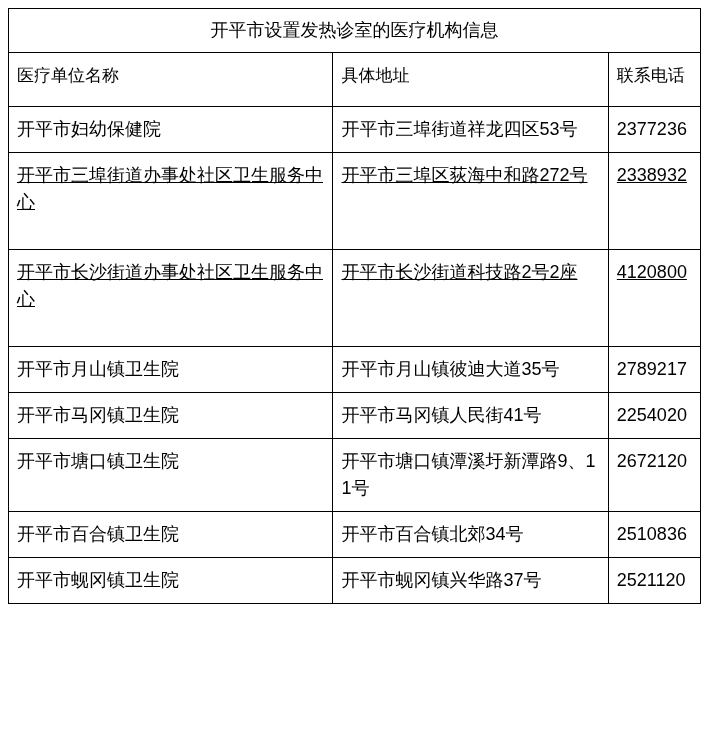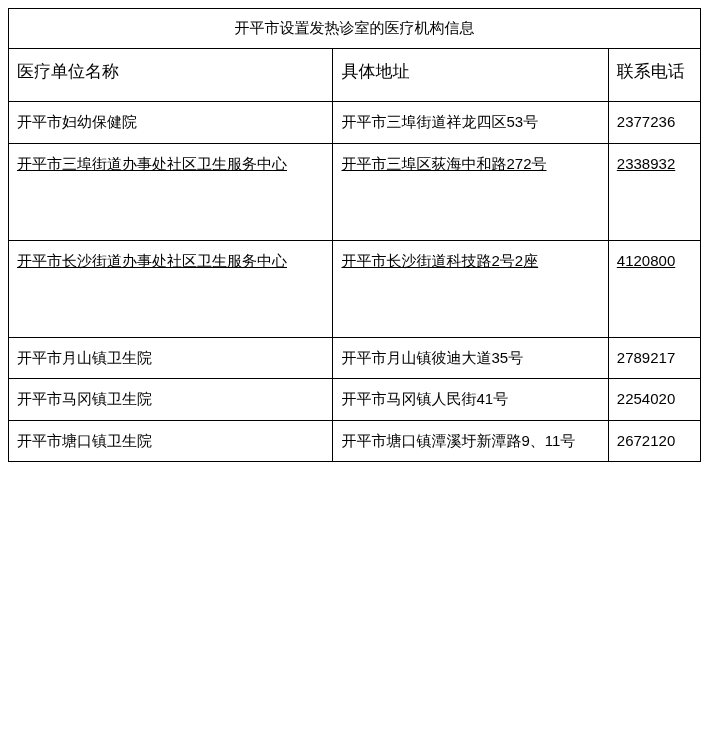--- a/index.html
+++ b/index.html
@@ -22,21 +22,21 @@
     padding: 8px 8px 0 8px;
   }
   table.info-table {
     width: 693px;
     border-collapse: collapse;
     table-layout: fixed;
   }
   table.info-table td {
     border: 1px solid #000000;
     padding: 8px 8px 8px 8px;
-    font-size: 15px;
+    font-size: 18px;
     line-height: 1.5;
     vertical-align: top;
     word-break: break-all;
   }
   td.title-cell {
     text-align: center;
     font-size: 17px;
     padding: 11px 6px 11px 6px;
     vertical-align: middle;
   }
@@ -109,16 +109,26 @@
         <td>开平市马冈镇人民街41号</td>
         <td>2254020</td>
       </tr>
 
       <tr class="data-row">
         <td>开平市塘口镇卫生院</td>
         <td>开平市塘口镇潭溪圩新潭路9、11号</td>
         <td>2672120</td>
       </tr>
 
+      <tr class="data-row">
+        <td>开平市百合镇卫生院</td>
+        <td>开平市百合镇北郊34号</td>
+        <td>2510836</td>
+      </tr>
 
+      <tr class="data-row">
+        <td>开平市蚬冈镇卫生院</td>
+        <td>开平市蚬冈镇兴华路37号</td>
+        <td>2521120</td>
+      </tr>
     </tbody>
   </table>
 </div>
 
 </body></html>

